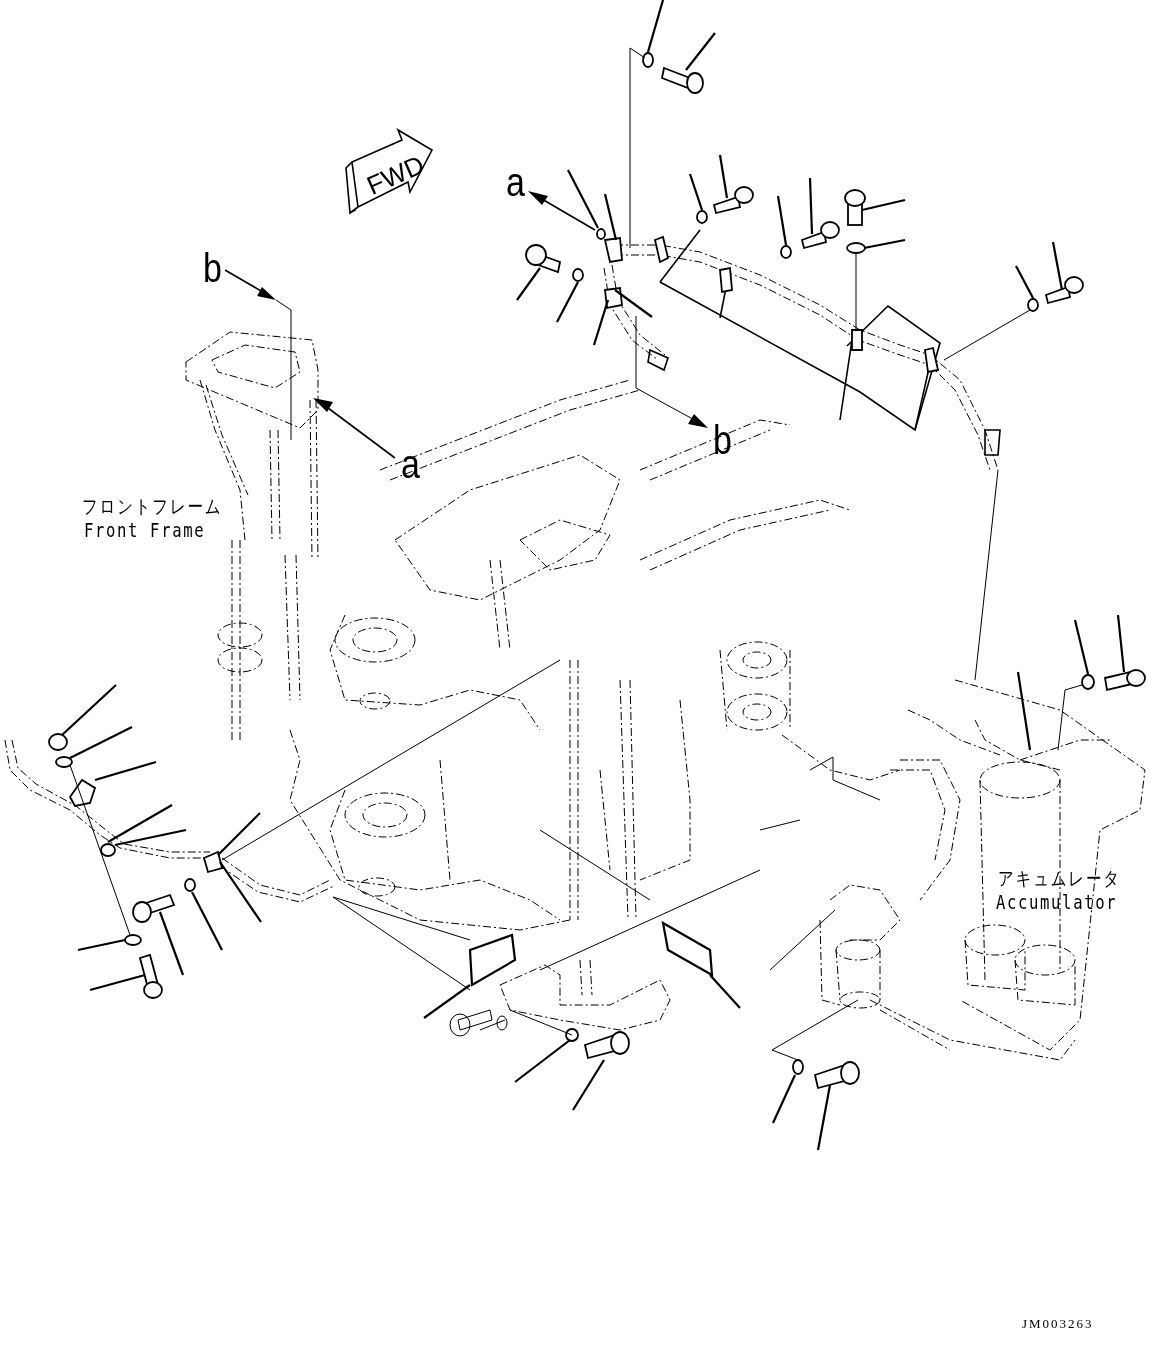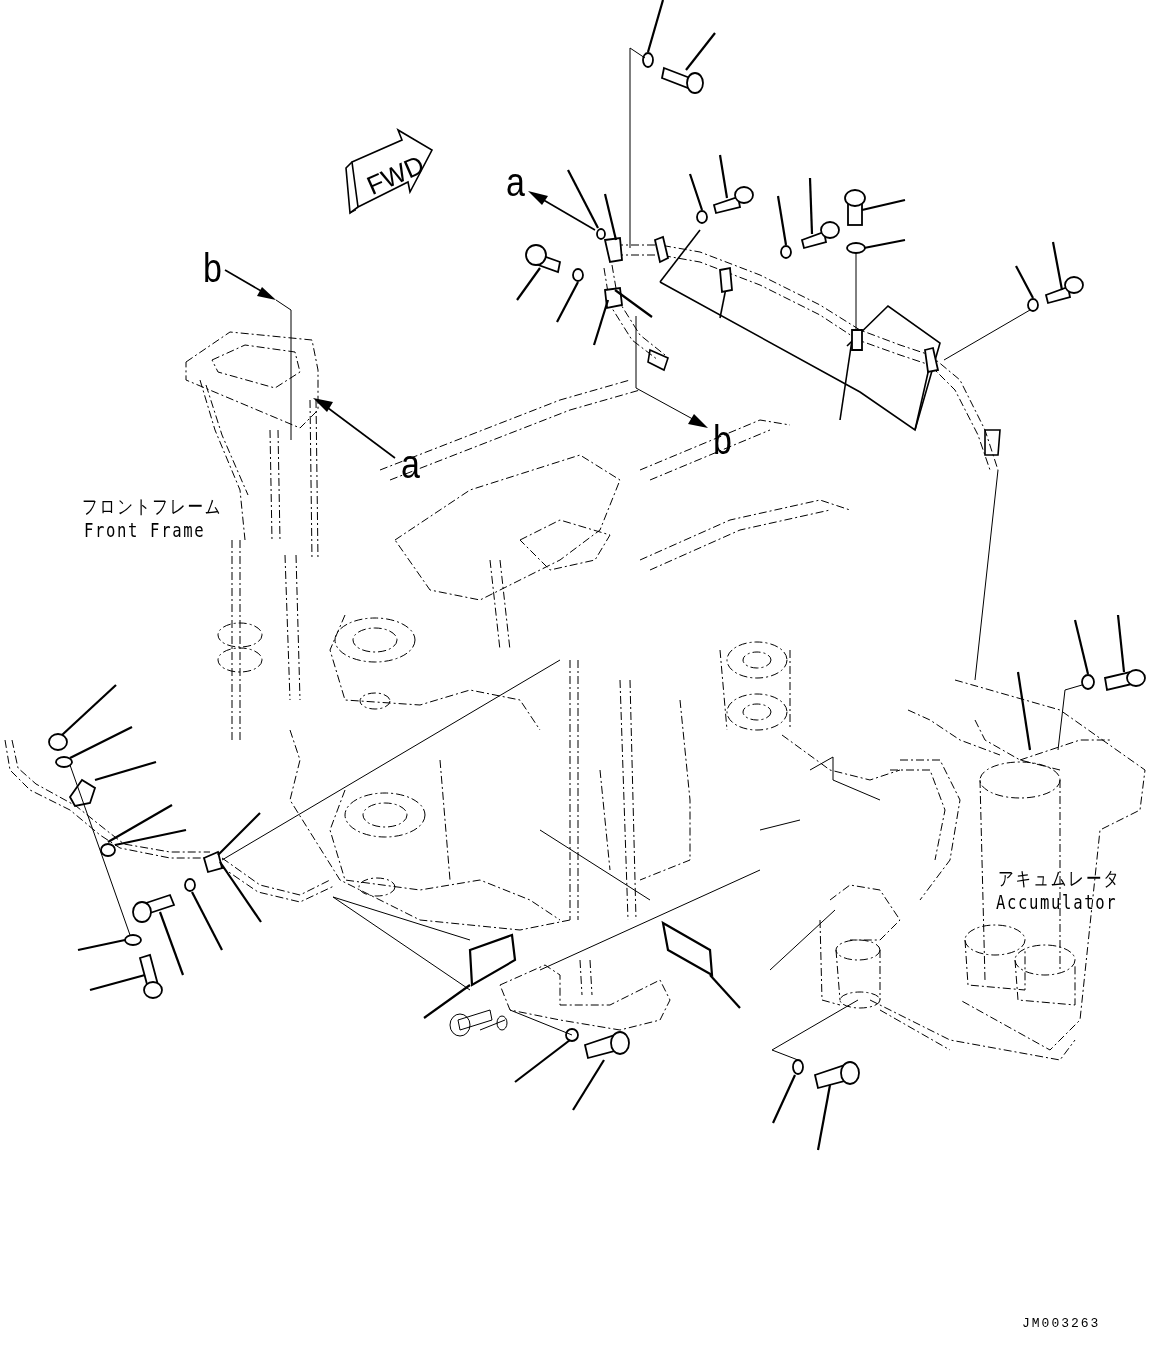--- a/index.html
+++ b/index.html
@@ -1,21 +1,21 @@
 <!DOCTYPE html>
 <html><head>
   <meta charset="utf-8">
   <style>
     html, body { margin: 0; padding: 0; background: #ffffff; }
     body { width: 1163px; height: 1361px; position: relative; overflow: hidden; font-family: "DejaVu Sans Mono", monospace; }
     #diagram { position: absolute; left: 0; top: 0; width: 1163px; height: 1361px; }
     .lbl { position: absolute; color: #000; white-space: nowrap; }
     .ref { font-family: "Liberation Sans", sans-serif; font-size: 40px; line-height: 1; transform: scaleX(0.85); transform-origin: left top; }
     .cap { font-family: "DejaVu Sans Mono", monospace; font-size: 19px; line-height: 24px; letter-spacing: 2px; transform: scaleX(0.82); transform-origin: left top; }
-    .code { font-family: Liberation Mono, monospace; font-size: 13px; letter-spacing: 2px; }
+    .code { font-family: Liberation Serif, serif; font-size: 13px; letter-spacing: 2px; }
     .fwd-text { font-family: "Liberation Sans", sans-serif; font-size: 26px; }
     svg .thin { stroke: #000; stroke-width: 1; fill: none; }
     svg .med { stroke: #000; stroke-width: 1.6; fill: none; }
     svg .thick { stroke: #000; stroke-width: 2.2; fill: none; }
     svg .dash { stroke: #000; stroke-width: 1; fill: none; stroke-dasharray: 8 3 2 3; }
     svg .part { stroke: #000; stroke-width: 1.8; fill: #fff; }
   </style>
 </head>
 <body>
 

